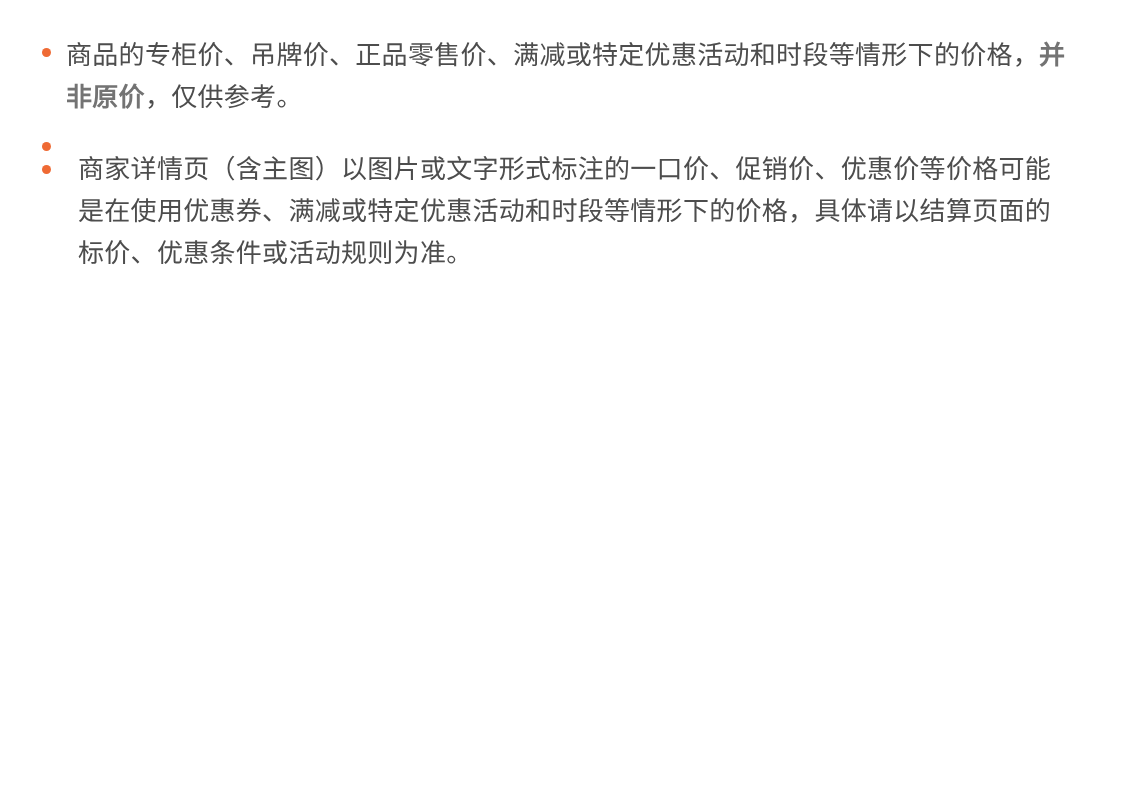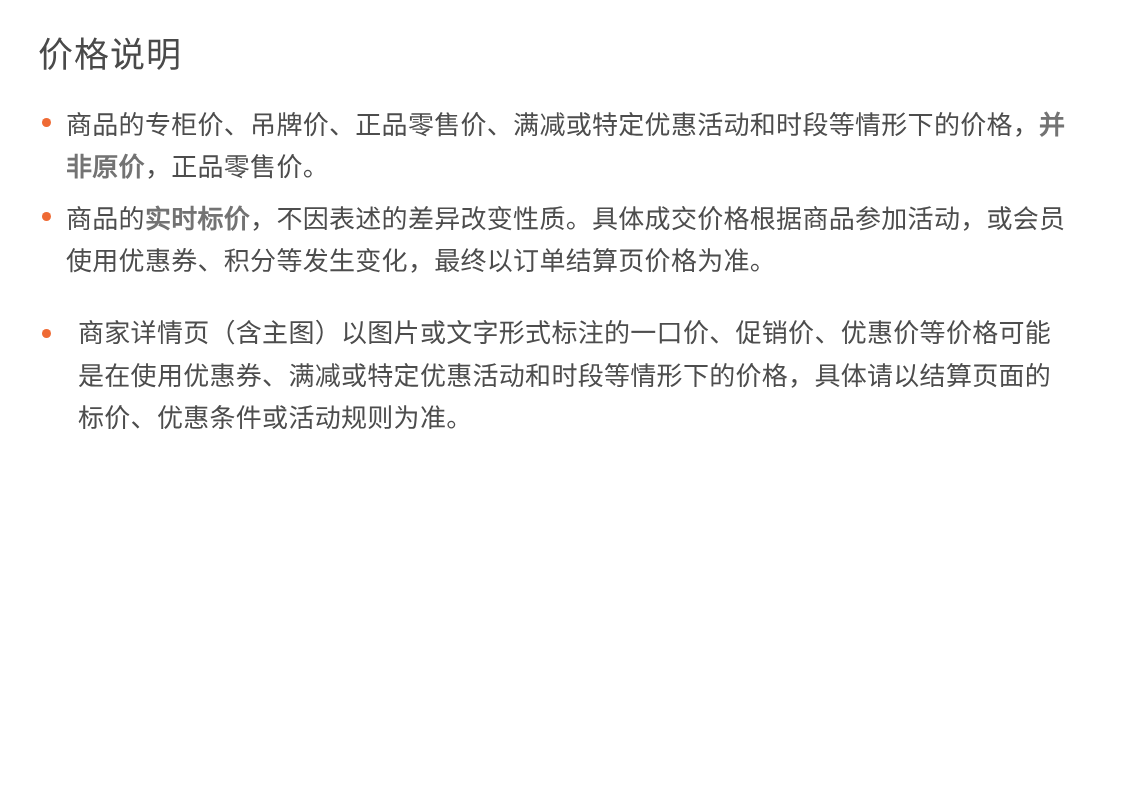--- a/index.html
+++ b/index.html
@@ -81,30 +81,28 @@
     letter-spacing: 0.3px;
     margin: 12px;
     padding-right: 12px;
   }
 </style>
 </head>
 <body>
 
 <div class="page">
 
-  <h1 class="page-title">价格说明</h1>
 
   <div class="section">
     <span class="bullet"></span>
-    <p class="section-body"><span>商品的专柜价、吊牌价、正品零售价、满减或特定优惠活动和时段等情形下的价格，</span><b>并非原价</b><span>，正品零售价。</span></p>
+    <p class="section-body"><span>商品的专柜价、吊牌价、正品零售价、满减或特定优惠活动和时段等情形下的价格，</span><b>并非原价</b><span>，仅供参考。</span></p>
   </div>
 
   <div class="section">
     <span class="bullet"></span>
-    <p class="section-body"><span>商品的</span><b>实时标价</b><span>，不因表述的差异改变性质。具体成交价格根据商品参加活动，或会员使用优惠券、积分等发生变化，最终以订单结算页价格为准。</span></p>
   </div>
 
   <div class="para-item">
     <span class="bullet"></span>
     <p class="para-text">商家详情页（含主图）以图片或文字形式标注的一口价、促销价、优惠价等价格可能是在使用优惠券、满减或特定优惠活动和时段等情形下的价格，具体请以结算页面的标价、优惠条件或活动规则为准。</p>
   </div>
 
 </div>
 
 </body></html>

